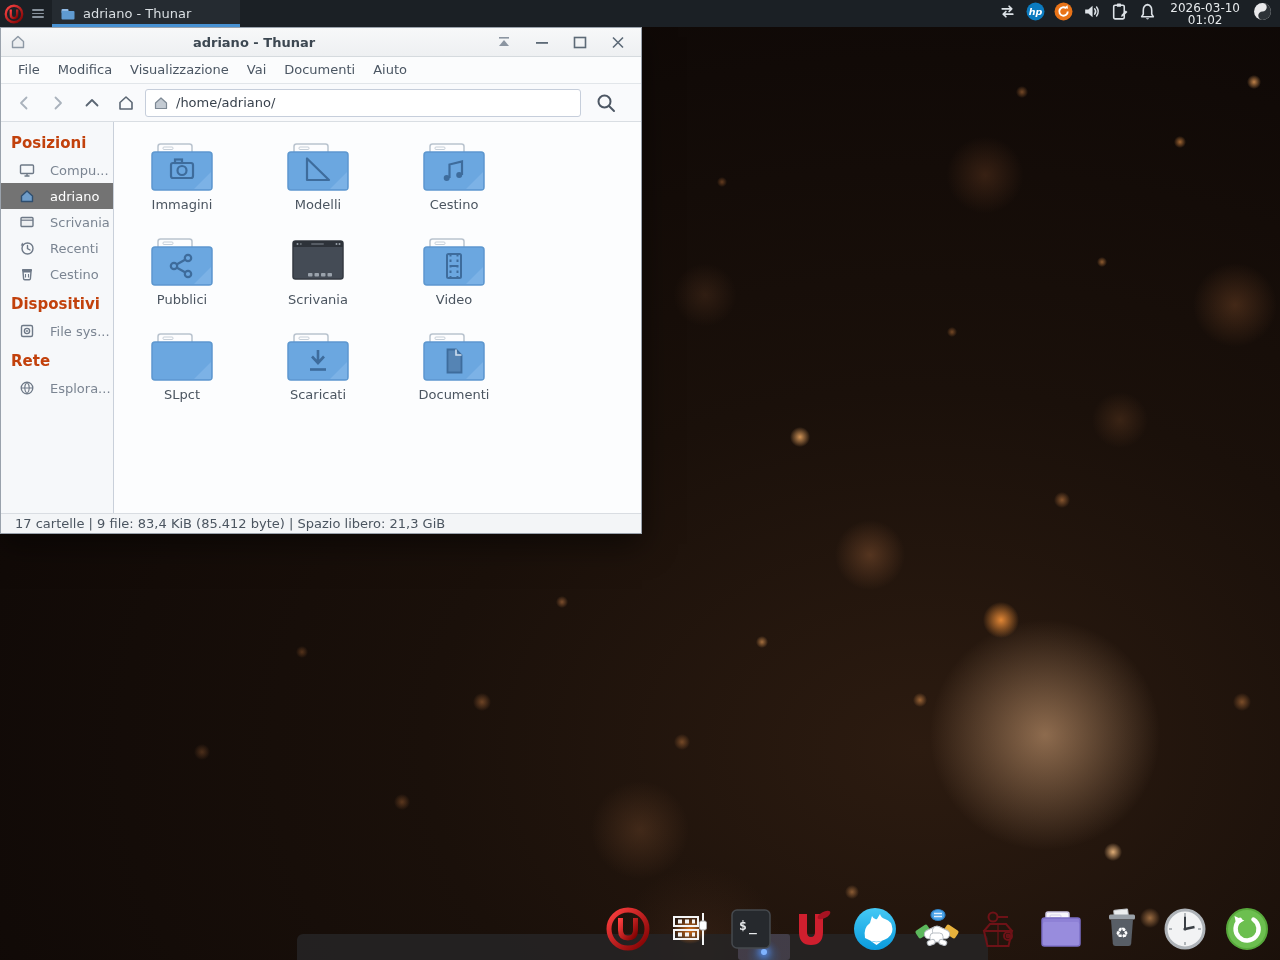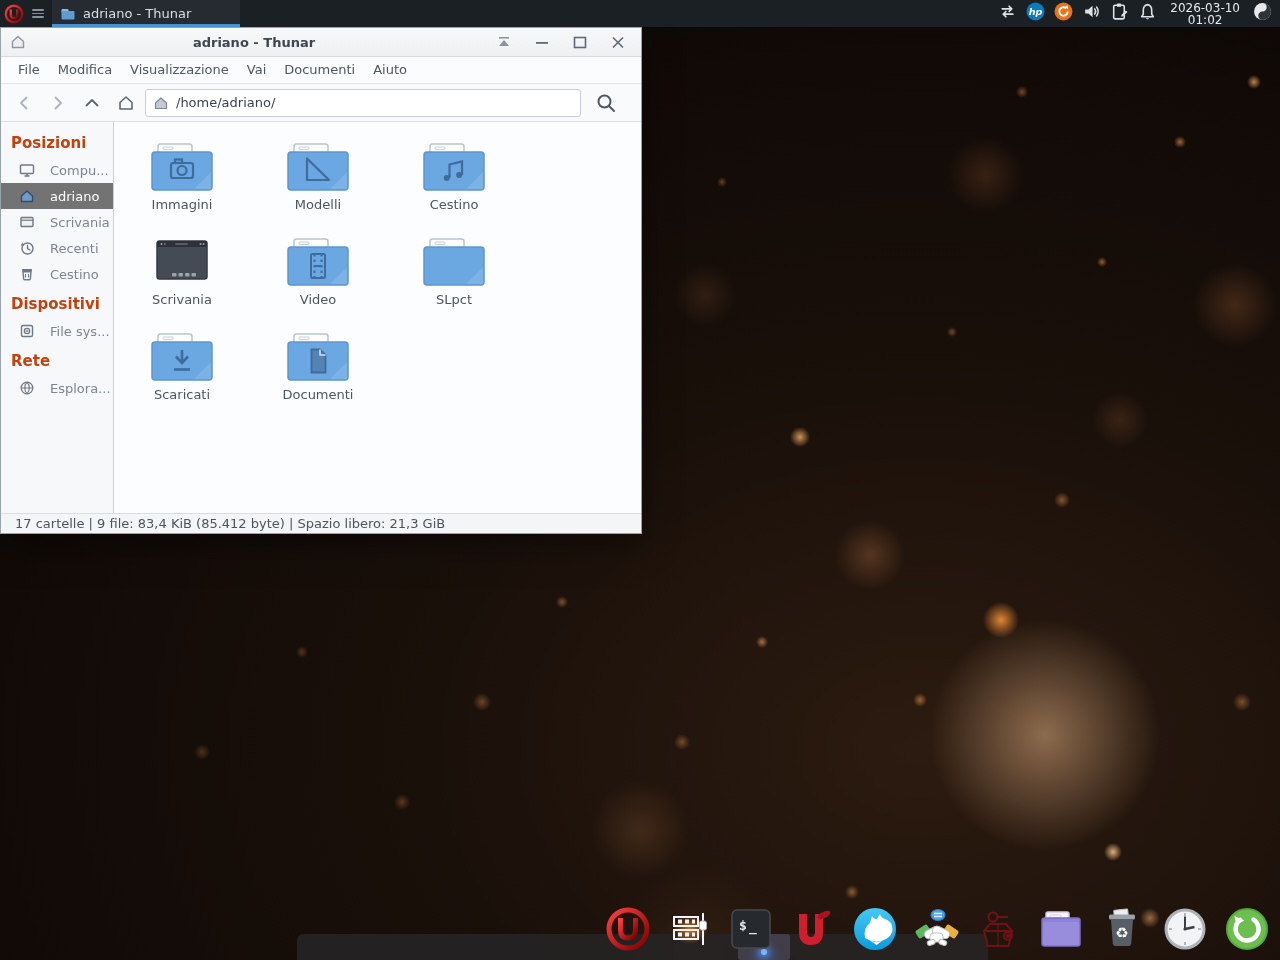--- a/index.html
+++ b/index.html
@@ -355,20 +355,35 @@
               <g stroke="#3e6c9c" stroke-width="2.2" fill="none">
                 <path d="M27.5 37 V23.5 L40 20.5 V34"></path>
               </g>
               <circle cx="24.7" cy="37" r="3" fill="#3e6c9c"></circle>
               <circle cx="37.2" cy="34" r="3" fill="#3e6c9c"></circle>
             </svg>
             <div class="fname">Cestino</div>
           </div>
           <div class="file-item">
             <svg viewBox="0 0 64 52">
+              <rect x="8" y="3" width="34" height="12" rx="2.5" fill="#fdfdfe" stroke="#b9c3ce" stroke-width="1.5"></rect>
+              <rect x="13" y="6" width="10" height="2.5" rx="1" fill="none" stroke="#c6cfd8"></rect>
+              <rect x="2" y="11" width="60" height="38" rx="3" fill="#6ba7e0" stroke="#5d97cf" stroke-width="1.5"></rect>
+              <path d="M61 48 H44 L61 31 Z" fill="#7cb2e6"></path>
+              <g fill="none" stroke="#3e6c9c" stroke-width="2.2">
+                <circle cx="24" cy="30" r="3.2"></circle>
+                <circle cx="38" cy="22" r="3.2"></circle>
+                <circle cx="38" cy="38" r="3.2"></circle>
+                <path d="M27 28.3 l8 -4.6 M27 31.7 l8 4.6"></path>
+              </g>
+            </svg>
+            <div class="fname">Pubblici</div>
+          </div>
+          <div class="file-item">
+            <svg viewBox="0 0 64 52">
               <rect x="7" y="5" width="50" height="38" rx="2.5" fill="#444b55" stroke="#343a42" stroke-width="1.5"></rect>
               <path d="M7 7.5 a2.5 2.5 0 0 1 2.5 -2.5 h45 a2.5 2.5 0 0 1 2.5 2.5 V11 H7 Z" fill="#2d3239"></path>
               <circle cx="11.5" cy="8" r="1" fill="#9aa2ab"></circle>
               <circle cx="14.8" cy="8" r="1" fill="#6a7077"></circle>
               <rect x="25" y="7" width="13" height="2" rx="1" fill="#565c64"></rect>
               <circle cx="50.5" cy="8" r="1" fill="#9aa2ab"></circle>
               <circle cx="53.5" cy="8" r="1" fill="#9aa2ab"></circle>
               <g fill="#9aa2ab">
                 <rect x="22" y="37" width="4.5" height="3.5" rx="0.8"></rect>
                 <rect x="28.5" y="37" width="4.5" height="3.5" rx="0.8"></rect>

